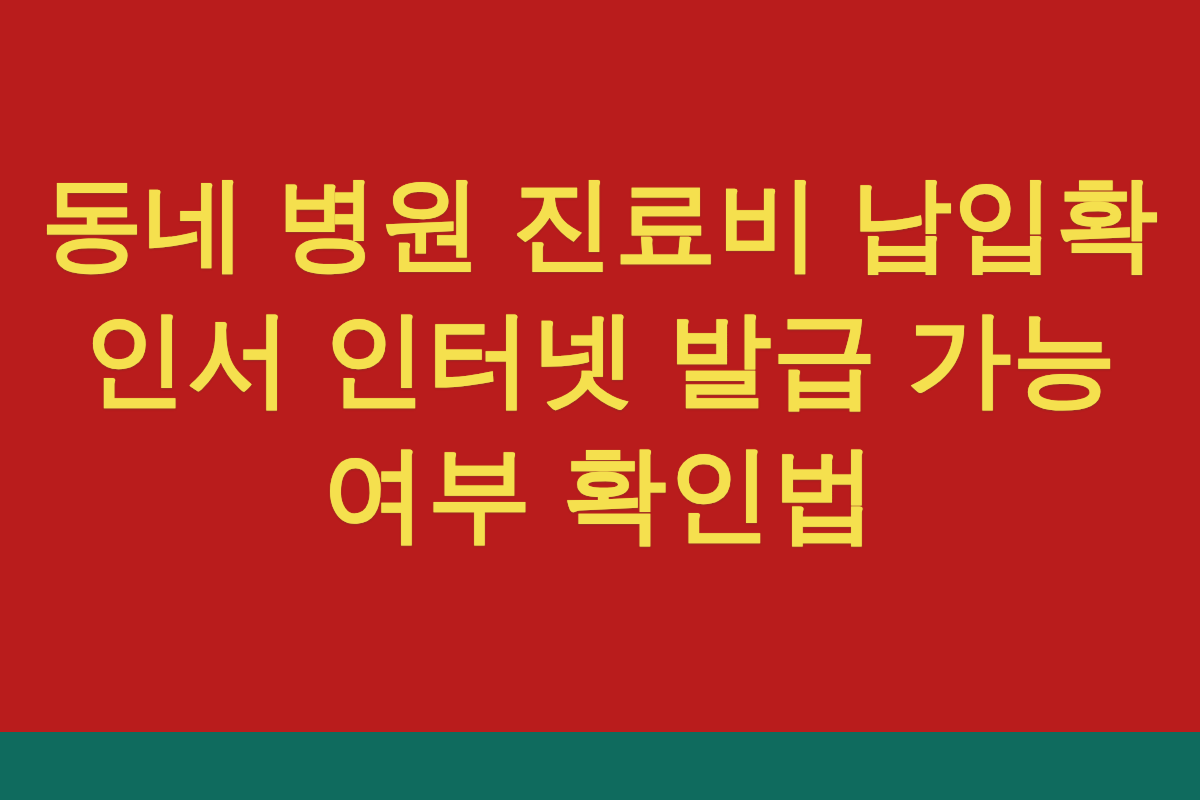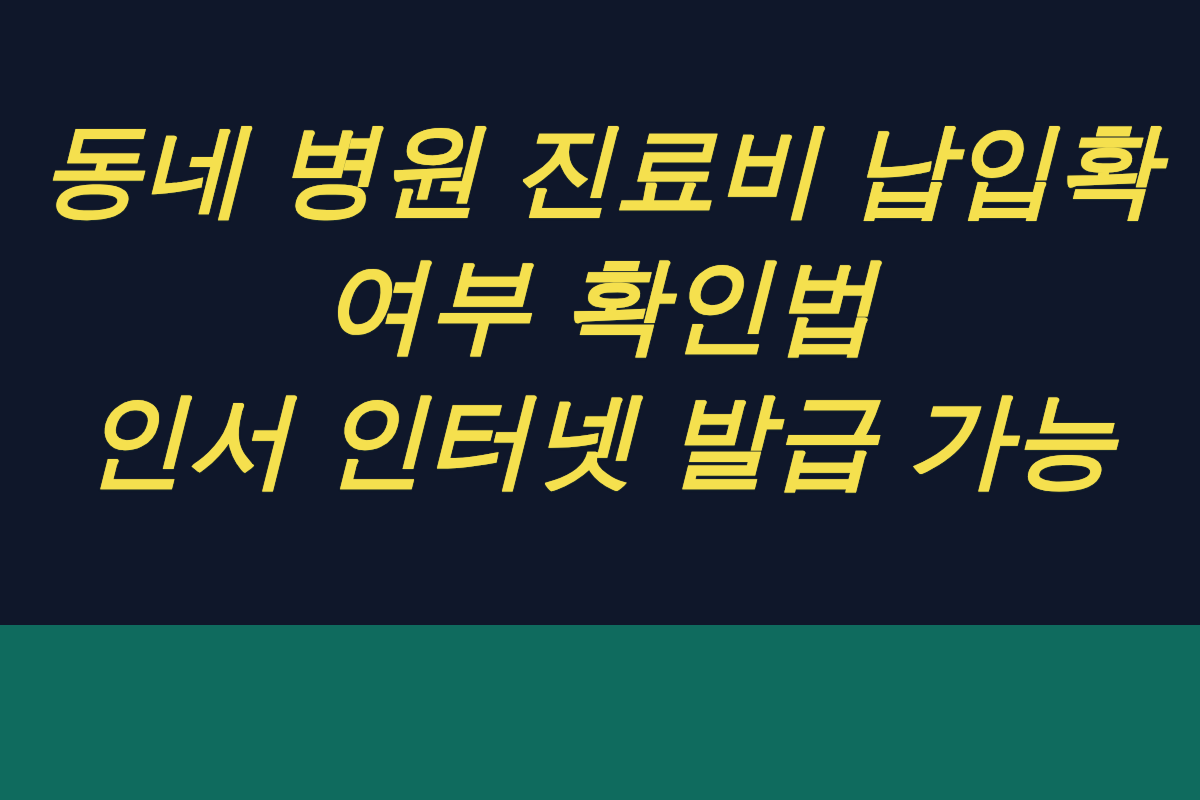--- a/index.html
+++ b/index.html
@@ -44,24 +44,24 @@
       0 1px 2px rgba(10, 70, 60, 0.25);
   }
 
   .headline-line.line-1 { font-size: 104px; }
   .headline-line.line-2 { font-size: 104px; }
   .headline-line.line-3 { font-size: 104px; }
 </style>
 </head>
 <body style="background: rgb(15, 107, 94);">
 
-<div id="thumbnail-card" style="background: #0f172a; width: 1200px; height: 625px; text-align: center; font-style: italic;">
+<div id="thumbnail-card" style="background: #b91c1c; width: 1200px; height: 732px; text-align: center;">
 
   <div class="headline-block">
 
     <span class="headline-line line-1" style="color: rgb(245, 224, 78); font-size: 102px;">동네 병원 진료비 납입확</span>
 
+    <span class="headline-line line-2" style="color: rgb(245, 224, 78);">인서 인터넷 발급 가능</span>
+
     <span class="headline-line line-3" style="color: rgb(245, 224, 78);">여부 확인법</span>
-
-    <span class="headline-line line-2" style="color: rgb(245, 224, 78);">인서 인터넷 발급 가능</span>
 
   </div>
 </div>
 
 </body></html>

